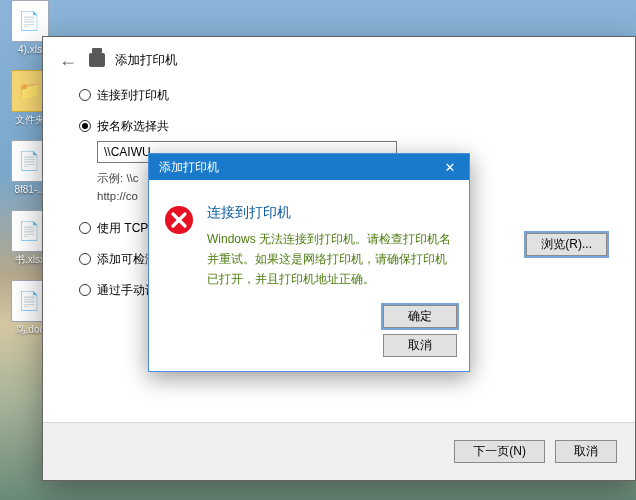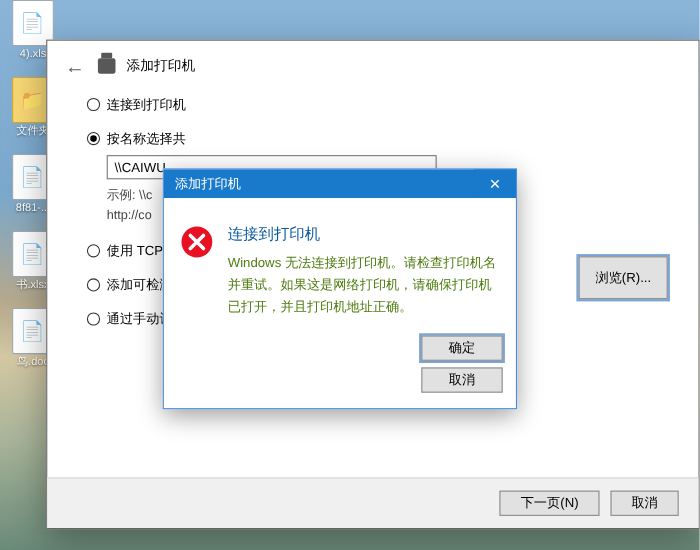--- a/index.html
+++ b/index.html
@@ -45,29 +45,29 @@
   .radio { width:12px; height:12px; border:1px solid #333; border-radius:50%; display:inline-block; position:relative; flex:0 0 12px; margin-top:2px;}
   .radio.checked::after{content:"";position:absolute;left:2px;top:2px;width:6px;height:6px;background:#000;border-radius:50%;}
   .name-block { margin-left: 18px; margin-top:6px; }
   .name-input {
     width: 300px; height: 22px; border:1px solid #7a7a7a;
     padding: 2px 6px; font-size:12px;
     background:#fff;
   }
   .browse-btn {
     position:absolute; right: 28px; top: 196px;
-    height: 39px; padding: 0 14px;
+    height: 23px; padding: 0 14px;
     background:#e1e1e1; border:1px solid #8a8a8a;
     box-shadow: 0 0 0 2px #78a5d6;
     font-size:12px; cursor:pointer;
   }
   .hint { color:#444; font-size:11.5px; margin-top:6px; line-height:1.6;}
   .wizard-footer {
     position:absolute; left:0; right:0; bottom:0;
-    height: 46px; border-top:1px solid #d6d6d6;
+    height: 58px; border-top:1px solid #d6d6d6;
     background:#f0f0f0;
     display:flex; justify-content:flex-end; align-items:center;
     padding-right: 18px; gap:10px;
   }
   .btn { height:23px; padding:0 18px; background:#e1e1e1; border:1px solid #8a8a8a; font-size:12px; cursor:pointer;}
 
   
   .error-dialog {
     position:absolute;
     left: 148px; top: 153px;

